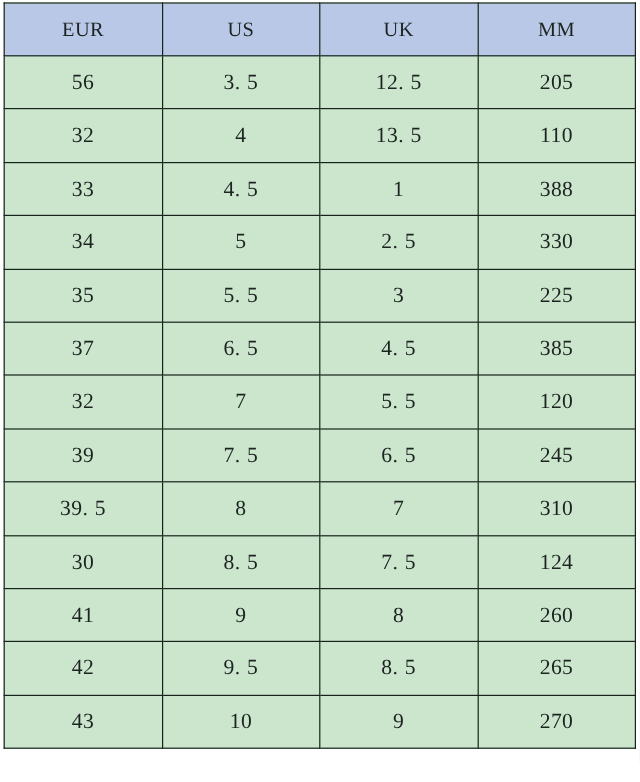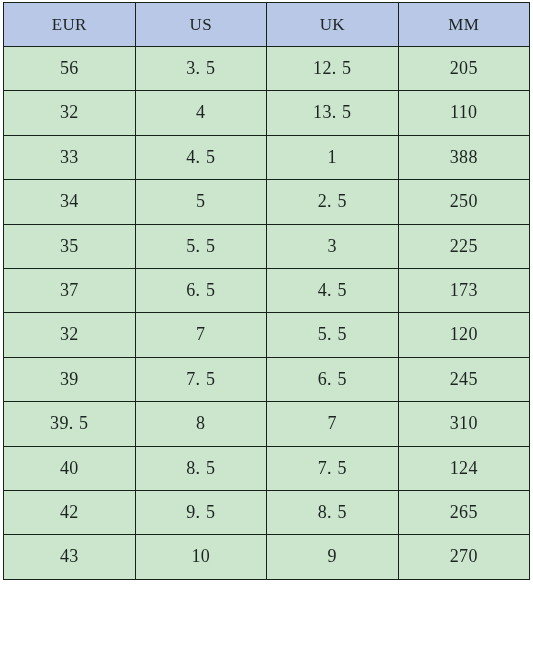--- a/index.html
+++ b/index.html
@@ -100,57 +100,63 @@
         <tr>
           <td class="num">33</td>
           <td class="num">4.<span class="dot-gap"></span>5</td>
           <td class="num">1</td>
           <td class="num">388</td>
         </tr>
         <tr>
           <td class="num">34</td>
           <td class="num">5</td>
           <td class="num">2.<span class="dot-gap"></span>5</td>
-          <td class="num">250</td>
+          <td class="num">330</td>
         </tr>
         <tr>
           <td class="num">35</td>
           <td class="num">5.<span class="dot-gap"></span>5</td>
           <td class="num">3</td>
           <td class="num">225</td>
         </tr>
         <tr>
           <td class="num">37</td>
           <td class="num">6.<span class="dot-gap"></span>5</td>
           <td class="num">4.<span class="dot-gap"></span>5</td>
-          <td class="num">173</td>
+          <td class="num">385</td>
         </tr>
         <tr>
           <td class="num">32</td>
           <td class="num">7</td>
           <td class="num">5.<span class="dot-gap"></span>5</td>
           <td class="num">120</td>
         </tr>
         <tr>
           <td class="num">39</td>
           <td class="num">7.<span class="dot-gap"></span>5</td>
           <td class="num">6.<span class="dot-gap"></span>5</td>
           <td class="num">245</td>
         </tr>
         <tr>
           <td class="num">39.<span class="dot-gap"></span>5</td>
           <td class="num">8</td>
           <td class="num">7</td>
           <td class="num">310</td>
         </tr>
         <tr>
-          <td class="num">40</td>
+          <td class="num">30</td>
           <td class="num">8.<span class="dot-gap"></span>5</td>
           <td class="num">7.<span class="dot-gap"></span>5</td>
           <td class="num">124</td>
+        </tr>
+        <tr>
+          <td class="num">41</td>
+          <td class="num">9</td>
+          <td class="num">8</td>
+          <td class="num">260</td>
         </tr>
         <tr>
           <td class="num">42</td>
           <td class="num">9.<span class="dot-gap"></span>5</td>
           <td class="num">8.<span class="dot-gap"></span>5</td>
           <td class="num">265</td>
         </tr>
         <tr>
           <td class="num">43</td>
           <td class="num">10</td>

